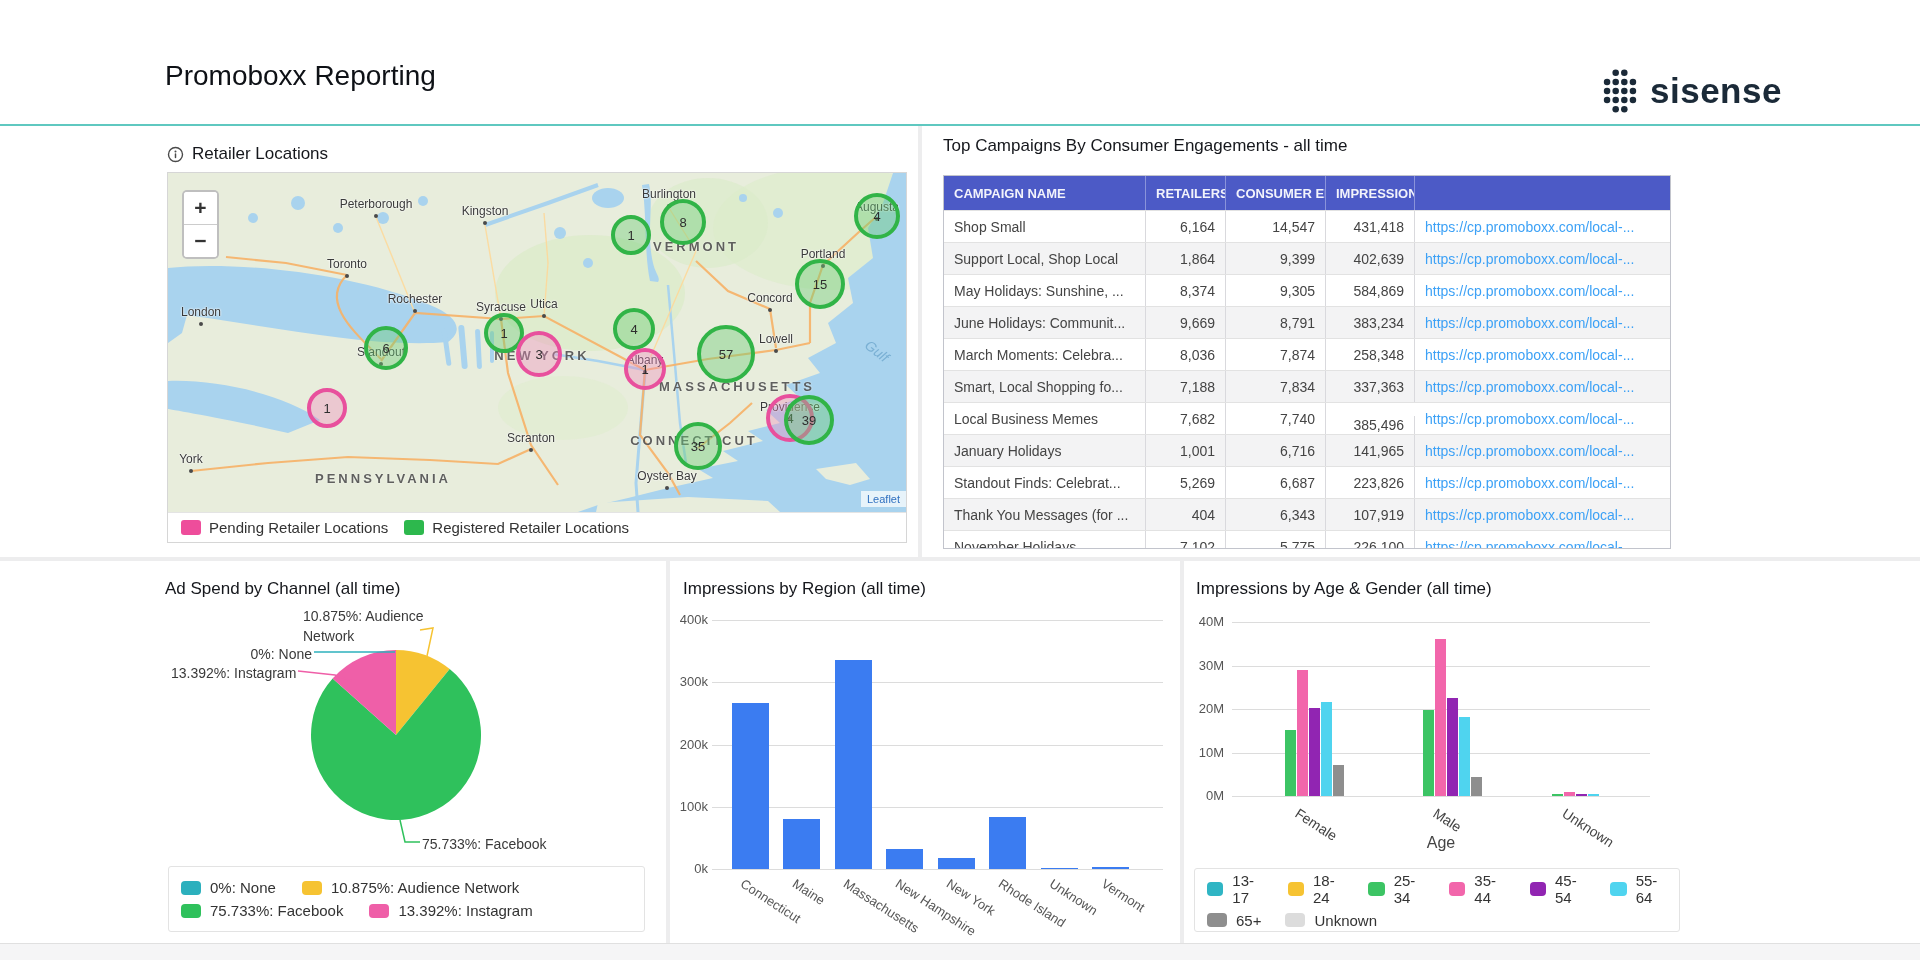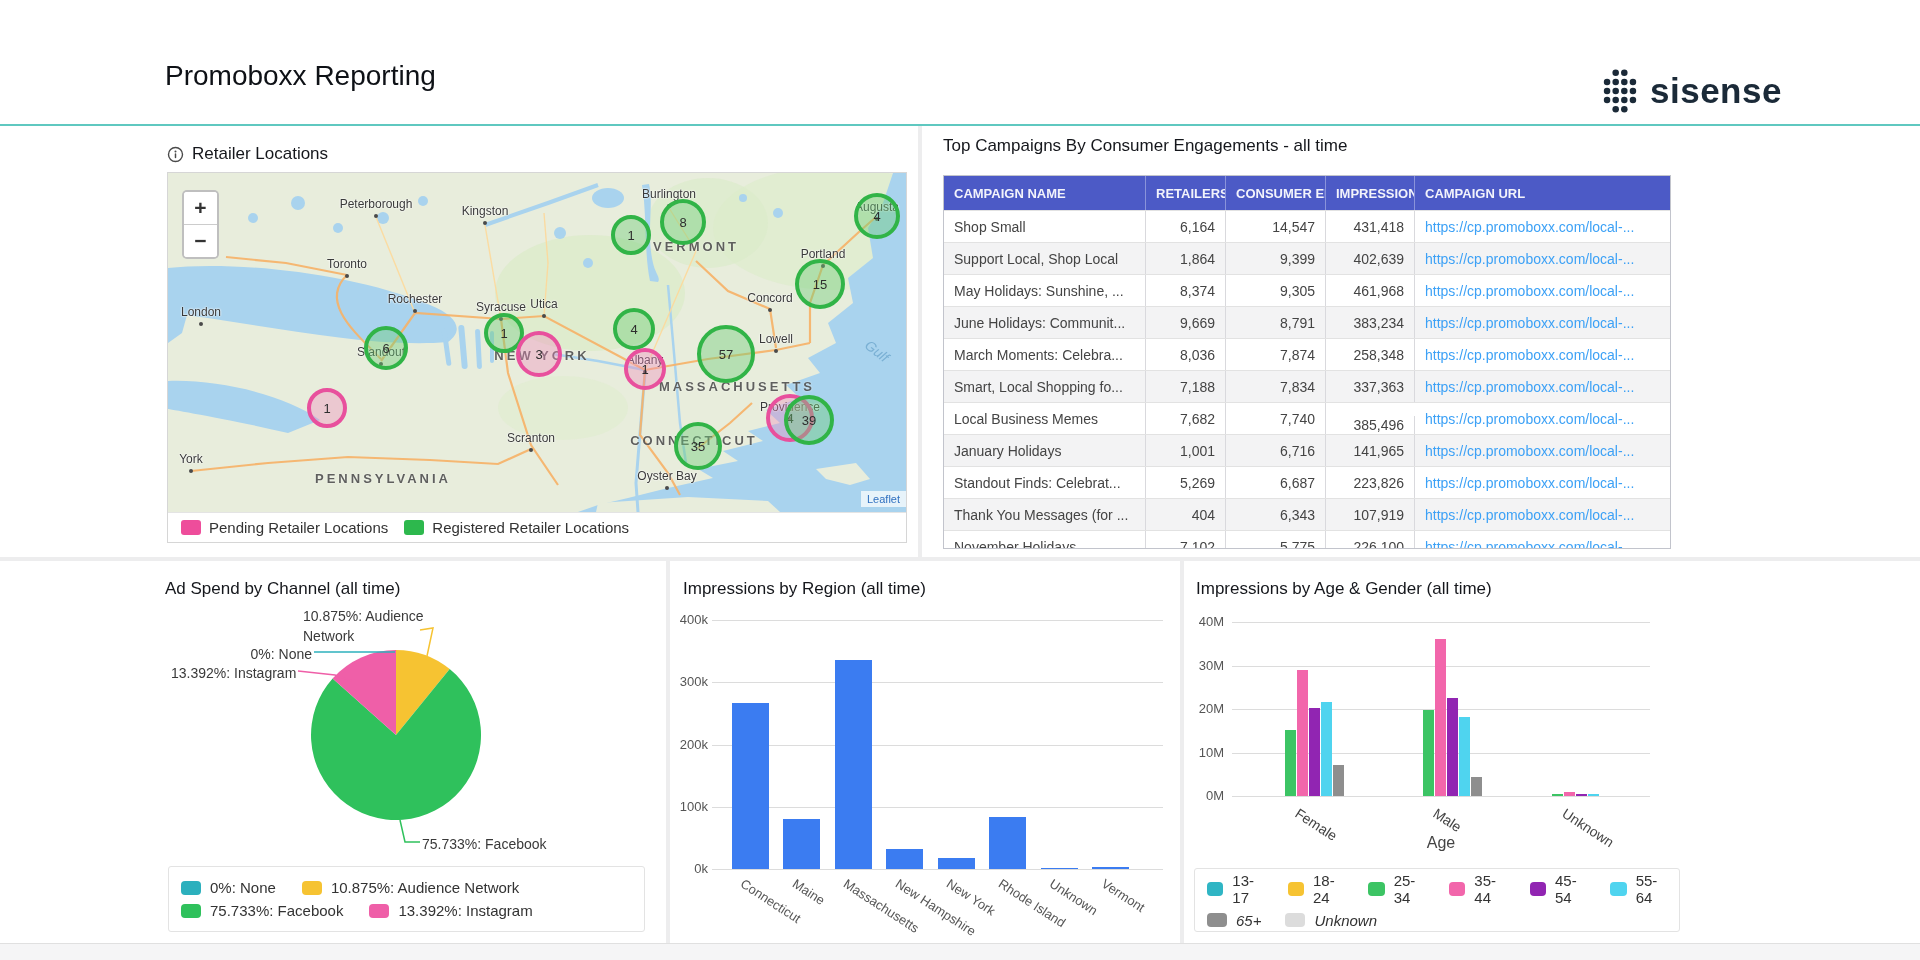--- a/index.html
+++ b/index.html
@@ -231,21 +231,20 @@
       </div>
   </div>
 
   <div class="panel-title" style="left:943px;top:136px;">Top Campaigns By Consumer Engagements - all time</div>
   <div id="campaign-table">
       <div class="tr head">
         <div class="td" style="width: 202px; flex: 0 0 202px;">CAMPAIGN NAME</div>
         <div class="td" style="width: 80px; flex: 0 0 80px;">RETAILERS</div>
         <div class="td" style="width: 100px; flex: 0 0 100px;">CONSUMER ENGAGEMENTS</div>
         <div class="td" style="width: 89px; flex: 0 0 89px;">IMPRESSIONS</div>
-        <div class="td" style="width: 257px; flex: 0 0 257px;">CAMPAIGN URL</div>
       </div>
       <div class="tr body">
         <div class="td " style="width: 202px; flex: 0 0 202px;">Shop Small</div>
         <div class="td num" style="width: 80px; flex: 0 0 80px;">6,164</div>
         <div class="td num" style="width: 100px; flex: 0 0 100px;">14,547</div>
         <div class="td num" style="width: 89px; flex: 0 0 89px;">431,418</div>
         <div class="td url" style="width: 257px; flex: 0 0 257px;">
           <a href="#">https://cp.promoboxx.com/local-...</a>
         </div>
       </div>
@@ -255,21 +254,21 @@
         <div class="td num" style="width: 100px; flex: 0 0 100px;">9,399</div>
         <div class="td num" style="width: 89px; flex: 0 0 89px;">402,639</div>
         <div class="td url" style="width: 257px; flex: 0 0 257px;">
           <a href="#">https://cp.promoboxx.com/local-...</a>
         </div>
       </div>
       <div class="tr body">
         <div class="td " style="width: 202px; flex: 0 0 202px;">May Holidays: Sunshine, ...</div>
         <div class="td num" style="width: 80px; flex: 0 0 80px;">8,374</div>
         <div class="td num" style="width: 100px; flex: 0 0 100px;">9,305</div>
-        <div class="td num" style="width: 89px; flex: 0 0 89px;">461,968</div>
+        <div class="td num" style="width: 89px; flex: 0 0 89px;">584,869</div>
         <div class="td url" style="width: 257px; flex: 0 0 257px;">
           <a href="#">https://cp.promoboxx.com/local-...</a>
         </div>
       </div>
       <div class="tr body alt">
         <div class="td " style="width: 202px; flex: 0 0 202px;">June Holidays: Communit...</div>
         <div class="td num" style="width: 80px; flex: 0 0 80px;">9,669</div>
         <div class="td num" style="width: 100px; flex: 0 0 100px;">8,791</div>
         <div class="td num" style="width: 89px; flex: 0 0 89px;">383,234</div>
         <div class="td url" style="width: 257px; flex: 0 0 257px;">
@@ -463,21 +462,21 @@
         </div>
         <div class="legend-item">
           <span class="legend-swatch" style="background: rgb(145, 37, 178);"></span>
           <span>45-54</span>
         </div>
         <div class="legend-item">
           <span class="legend-swatch" style="background: rgb(79, 212, 239);"></span>
           <span>55-64</span>
         </div>
       </div>
-      <div class="legend-row" style="gap: 24px; font-style: italic;">
+      <div class="legend-row" style="gap: 24px;">
         <div class="legend-item">
           <span class="legend-swatch" style="background: rgb(142, 142, 142);"></span>
           <span>65+</span>
         </div>
         <div class="legend-item">
           <span class="legend-swatch" style="background: rgb(220, 220, 220);"></span>
           <span>Unknown</span>
         </div>
       </div>
     </div>

